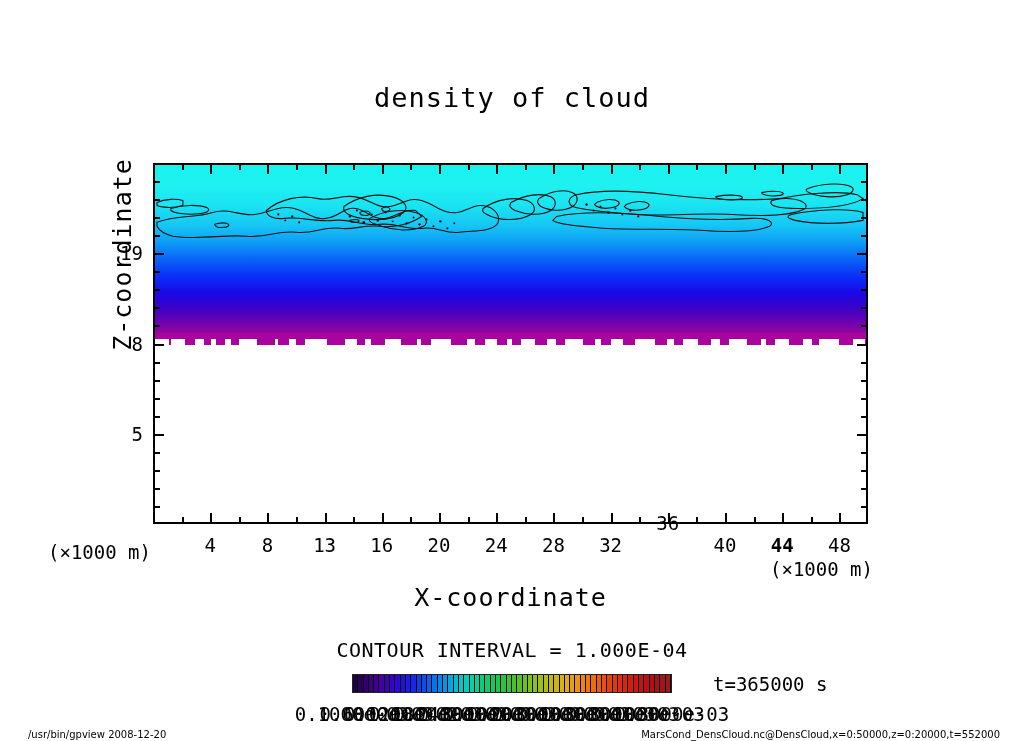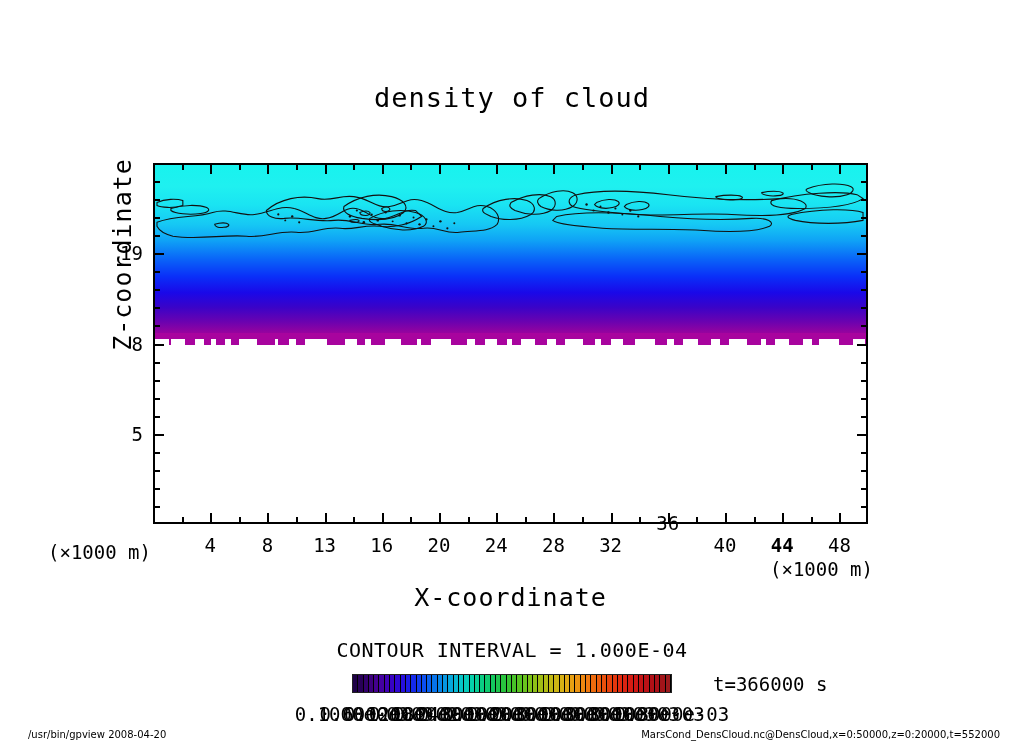--- a/index.html
+++ b/index.html
@@ -506,16 +506,16 @@
     <div class="cb-label" style="left: 475.077px;">0.3000e-03</div>
     <div class="cb-label" style="left: 499.692px;">0.1000e-03</div>
     <div class="cb-label" style="left: 524.308px;">0.2000e-03</div>
     <div class="cb-label" style="left: 548.923px;">0.3000e-03</div>
     <div class="cb-label" style="left: 573.538px;">0.1000e-03</div>
     <div class="cb-label" style="left: 598.154px;">0.3000e-03</div>
     <div class="cb-label" style="left: 622.769px;">0.3000e-03</div>
     <div class="cb-label" style="left: 647.385px;">0.1000e-03</div>
     <div class="cb-label" style="left: 672px;">0.3000e-03</div>
   </div>
-<div id="time-label">t=366000 s</div>
-
-<div class="footer-text" id="footer-left">/usr/bin/gpview  2008-04-20</div>
+<div id="time-label">t=365000 s</div>
+
+<div class="footer-text" id="footer-left">/usr/bin/gpview  2008-12-20</div>
 <div class="footer-text" id="footer-right">MarsCond_DensCloud.nc@DensCloud,x=0:50000,z=0:20000,t=552000</div>
 
 </body></html>

